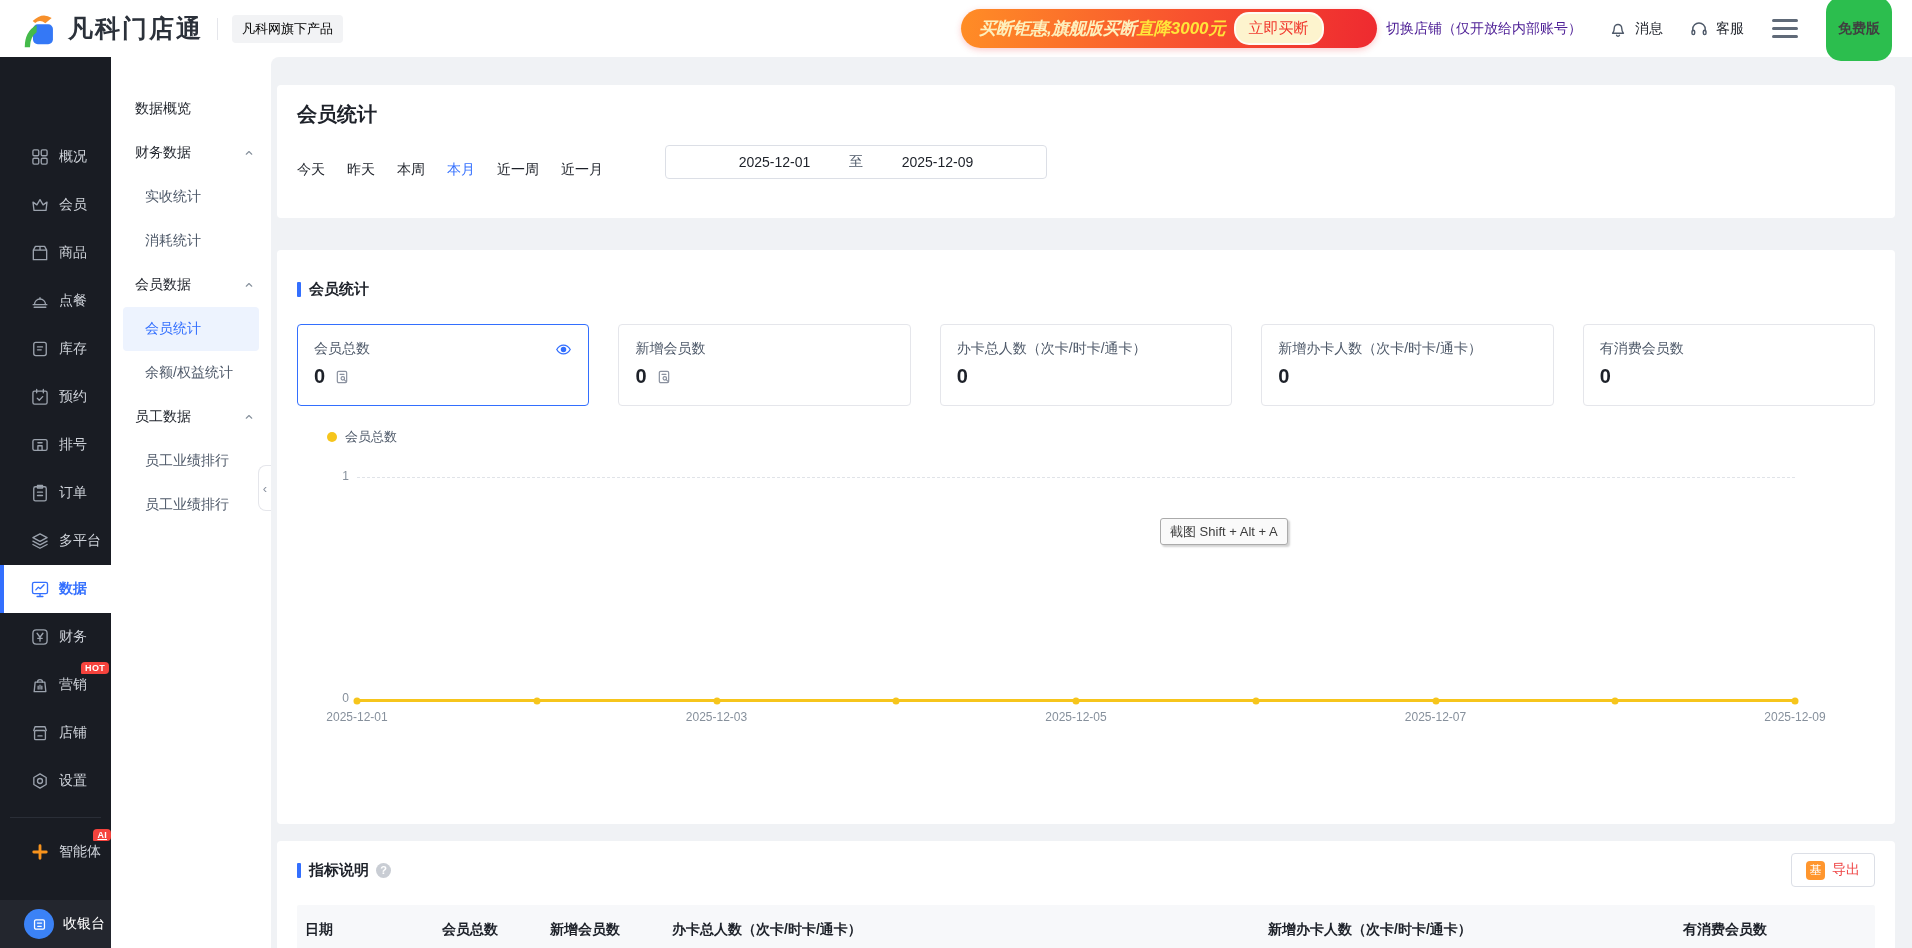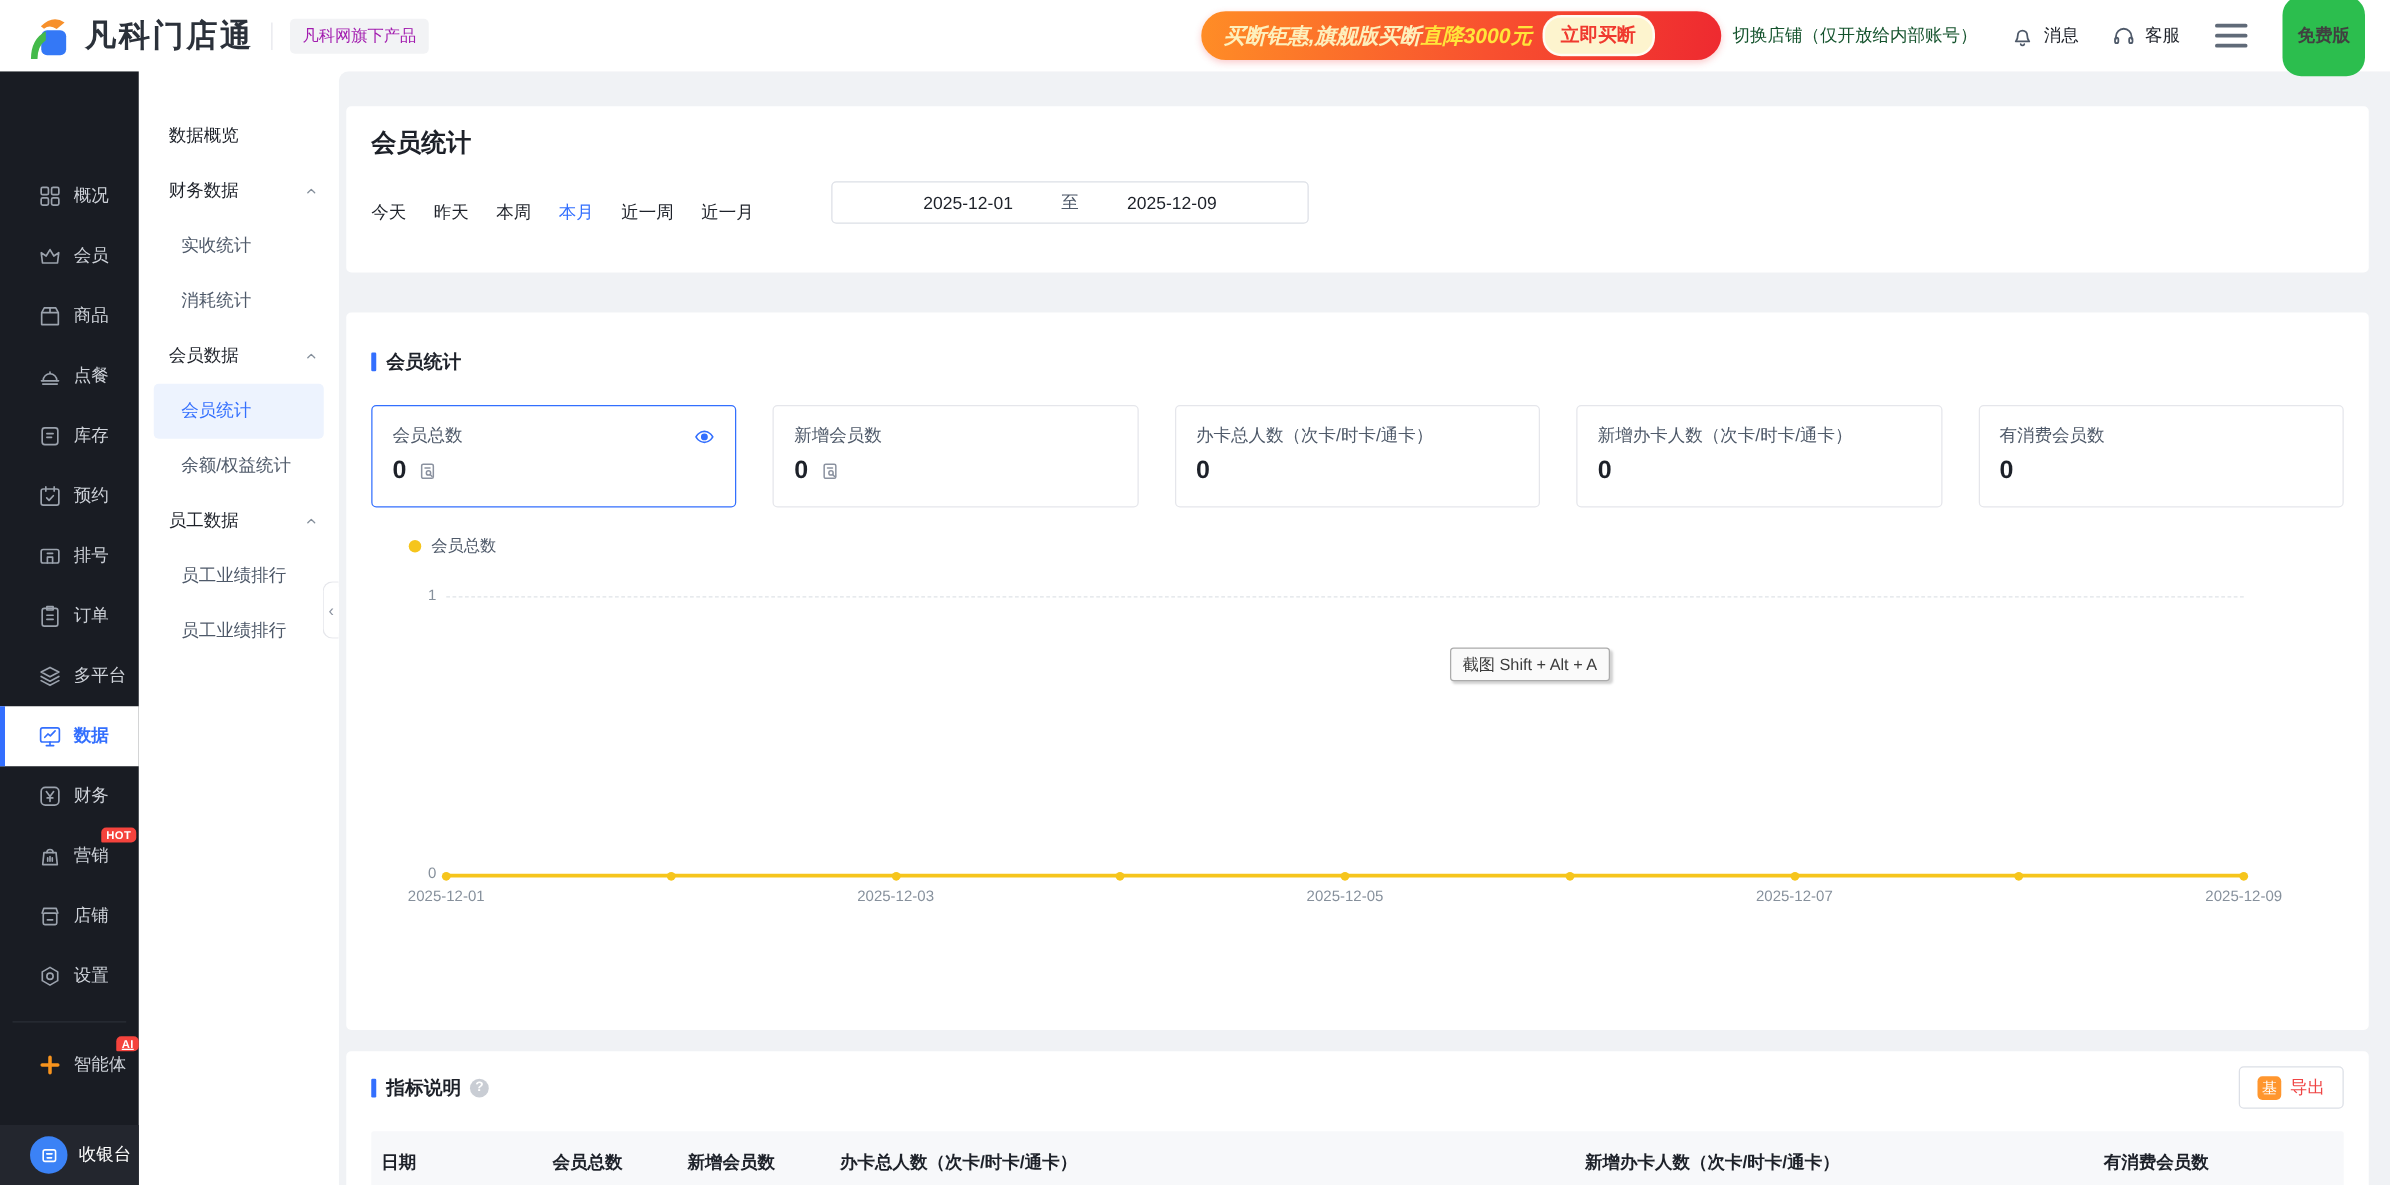--- a/index.html
+++ b/index.html
@@ -6,32 +6,32 @@
   html,body { width:1912px; height:948px; overflow:hidden; background:#fff;
     font-family:"Liberation Sans","DejaVu Sans",sans-serif; }
 
   
   .hdr { position:absolute; left:0; top:0; width:1912px; height:57px; background:#fff;
     display:flex; align-items:center; padding:0 20px; z-index:30; }
   .logo-group { display:flex; align-items:center; gap:10px; }
   .logo-mark { width:38px; height:38px; }
   .logo-text { font-size:25px; font-weight:700; color:#2b313a; letter-spacing:2px; }
   .logo-divider { width:1px; height:22px; background:#e5e6eb; margin:0 4px; }
-  .logo-badge { background:#f2f3f5; color:#a21caf; font-size:13px; padding:5px 10px; border-radius:4px; }
+  .logo-badge { background:#f2f3f5; color:#000000; font-size:13px; padding:5px 10px; border-radius:4px; }
 
   .promo { position:absolute; left:961px; top:9px; width:416px; height:39px; border-radius:20px;
     background:linear-gradient(96deg,#ff8d26 0%,#f8512f 55%,#ee2a30 100%);
     display:flex; align-items:center; padding:0 5px 0 18px; gap:8px; box-shadow:0 2px 6px rgba(238,43,48,.25); }
   .promo-text { font-size:17px; font-weight:800; font-style:italic; color:#fdf0bd; white-space:nowrap; }
   .promo-hl { color:#ffe53a; }
-  .promo-cta { background:#fdf4ce; color:#f0392e; font-size:15px; font-weight:700; padding:5px 13px;
+  .promo-cta { background:#fdf4ce; color:#f0392e; font-size:15px; font-weight:400; padding:5px 13px;
     border-radius:15px; border:2px solid rgba(255,255,255,.75); white-space:nowrap; cursor:pointer; }
 
   .hdr-right { margin-left:auto; display:flex; align-items:center; gap:26px; }
-  .switch-store { color:#14532d; font-size:14px; cursor:pointer; white-space:nowrap; }
+  .switch-store { color:#4c1d95; font-size:14px; cursor:pointer; white-space:nowrap; }
   .hdr-item { display:flex; align-items:center; gap:7px; font-size:14px; color:#1d2129; cursor:pointer; }
   .hdr-ic { width:20px; height:20px; color:#4e5969; }
   .burger { display:flex; flex-direction:column; gap:5px; cursor:pointer; padding:4px 2px; }
   .burger span { display:block; width:26px; height:3px; border-radius:2px; background:#606a78; }
   .plan-badge { background:#2cbe4e; color:#404040; font-size:14px; font-weight:700; padding:23px 12px;
     border-radius:15px; cursor:pointer; }
 
   
   .sidebar { position:absolute; left:0; top:57px; bottom:0; width:111px; background:#191c23;
     display:flex; flex-direction:column; z-index:20; }

